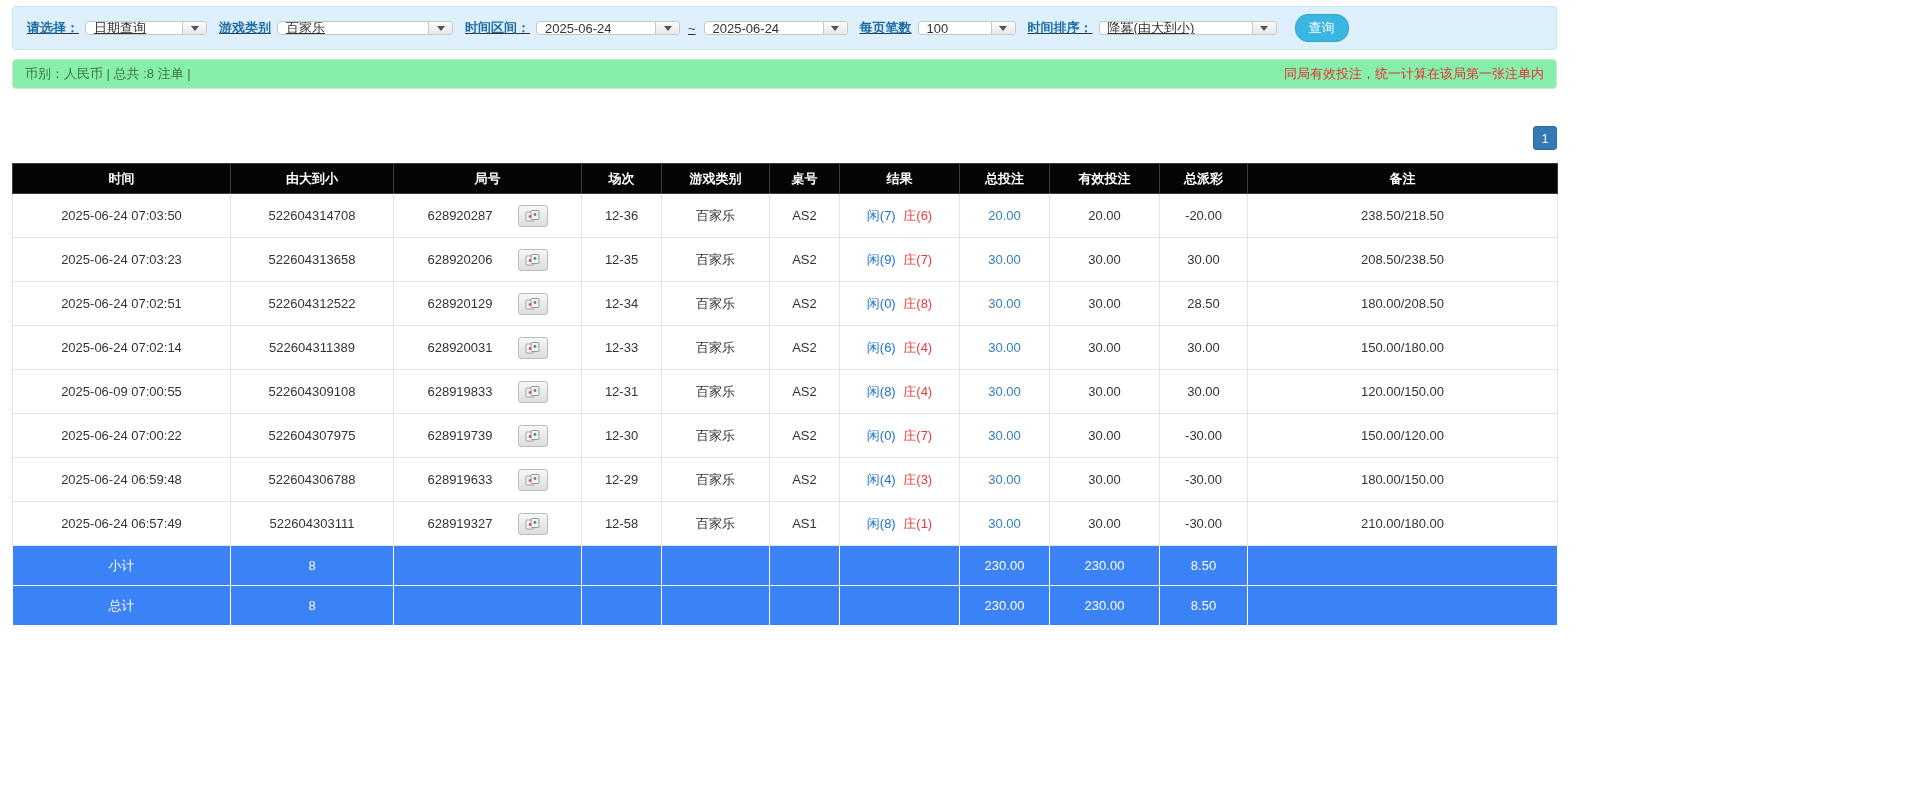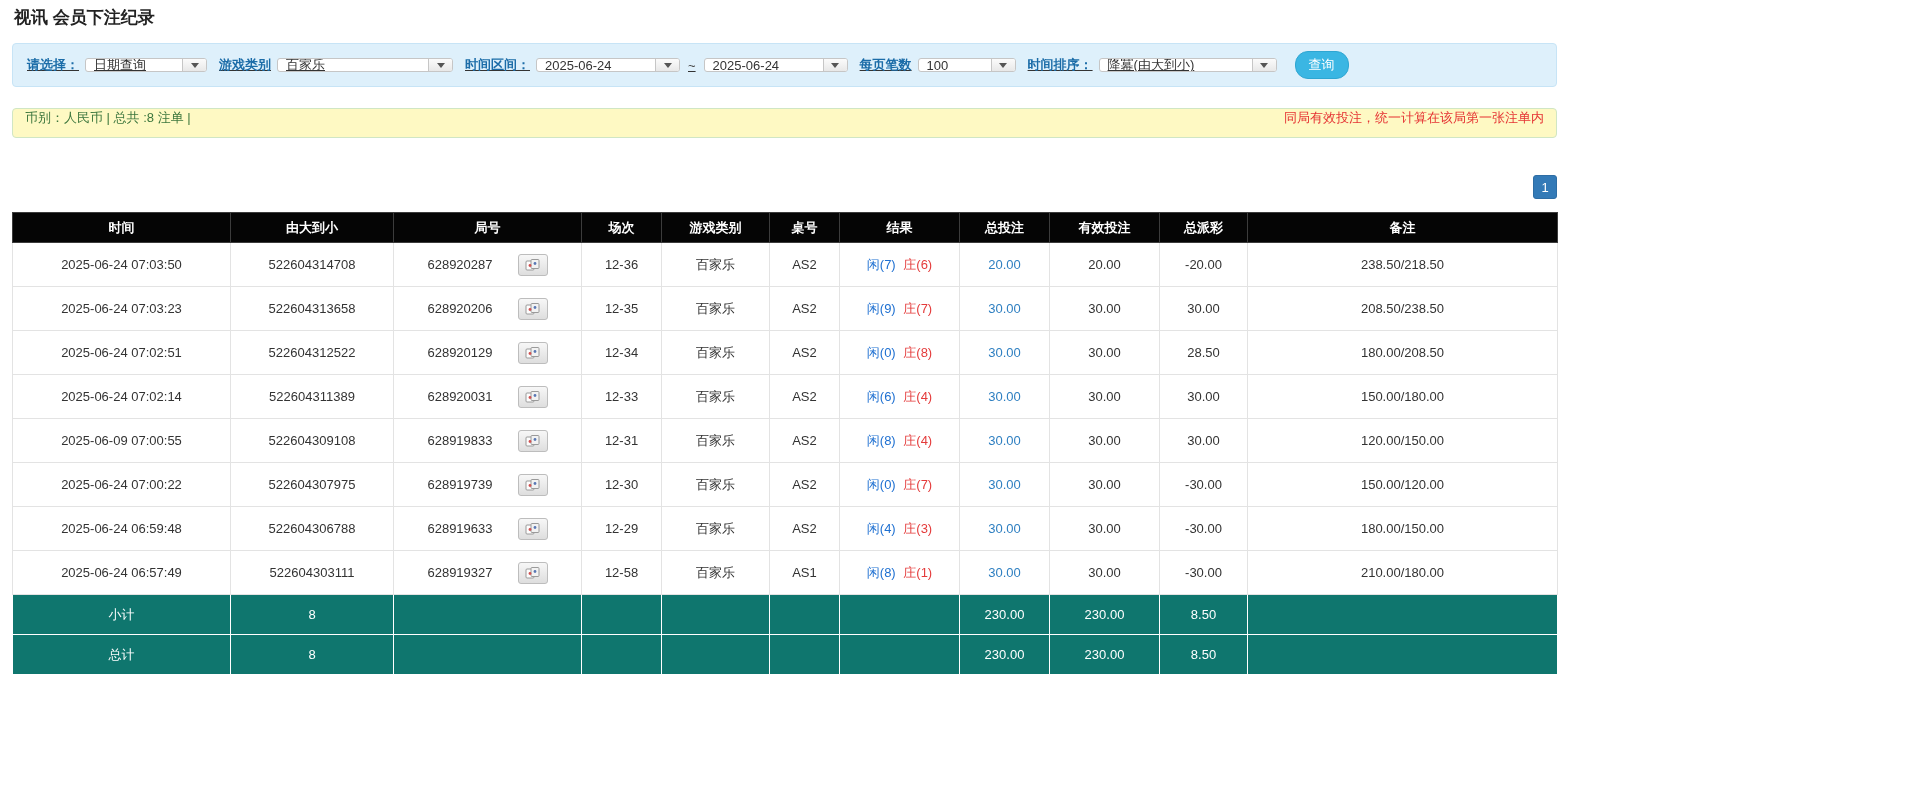--- a/index.html
+++ b/index.html
@@ -85,27 +85,27 @@
     border-radius: 13px;
     height: 28px;
     padding: 0 13px;
     font-size: 13px;
     cursor: pointer;
     margin-left: 6px;
   }
 
   
   .summary-bar {
-    margin-top: 21px;
-    background: #fef9c3;
+    margin-top: 9px;
+    background: #86efac;
     border: 1px solid #d0e6c4;
     border-radius: 4px;
     height: 30px;
     display: flex;
-    align-items: flex-start;
+    align-items: center;
     justify-content: space-between;
     padding: 0 12px;
     font-size: 13px;
   }
   .summary-left { color: #3c763d; }
   .summary-right { color: #e53333; }
 
   
   .pagination { display: flex; justify-content: flex-end; margin: 37px 0 13px 0; }
   .page-btn {
@@ -139,21 +139,21 @@
     background: #fff;
     border: 1px solid #e3e3e3;
     height: 44px;
     text-align: center;
     color: #333;
     padding: 0 4px;
     overflow: hidden;
     white-space: nowrap;
   }
   table.records tfoot td {
-    background: #0f766e;
+    background: #3b82f6;
     color: #fff;
     height: 40px;
     text-align: center;
     border: 1px solid #ffffff;
     padding: 0 4px;
   }
   .bet-link { color: #2e7fc1; cursor: pointer; }
   .neg { color: #e43b3b; }
   .player { color: #1d6fd1; margin-right: 4px; }
   .banker { color: #e43b3b; }
@@ -167,21 +167,20 @@
     cursor: pointer;
     padding: 0;
     vertical-align: middle;
   }
 </style>
 </head>
 <body>
 
 <div class="page">
 
-  <div class="page-title">视讯 会员下注纪录</div>
 
   <div class="filter-bar">
     <div class="fgroup">
       <span class="flabel">请选择：</span>
       <div class="combo w-select">
         <span class="combo-value">日期查询</span>
         <button type="button" class="combo-btn">
             <span class="caret"></span>
           </button>
       </div>

